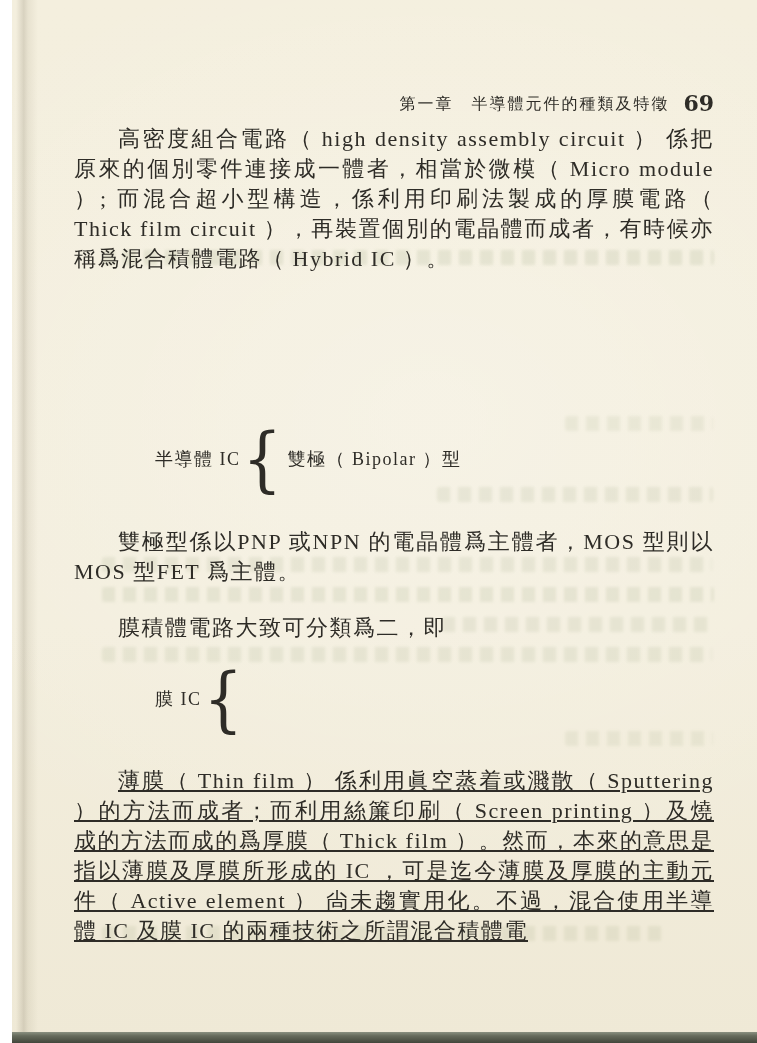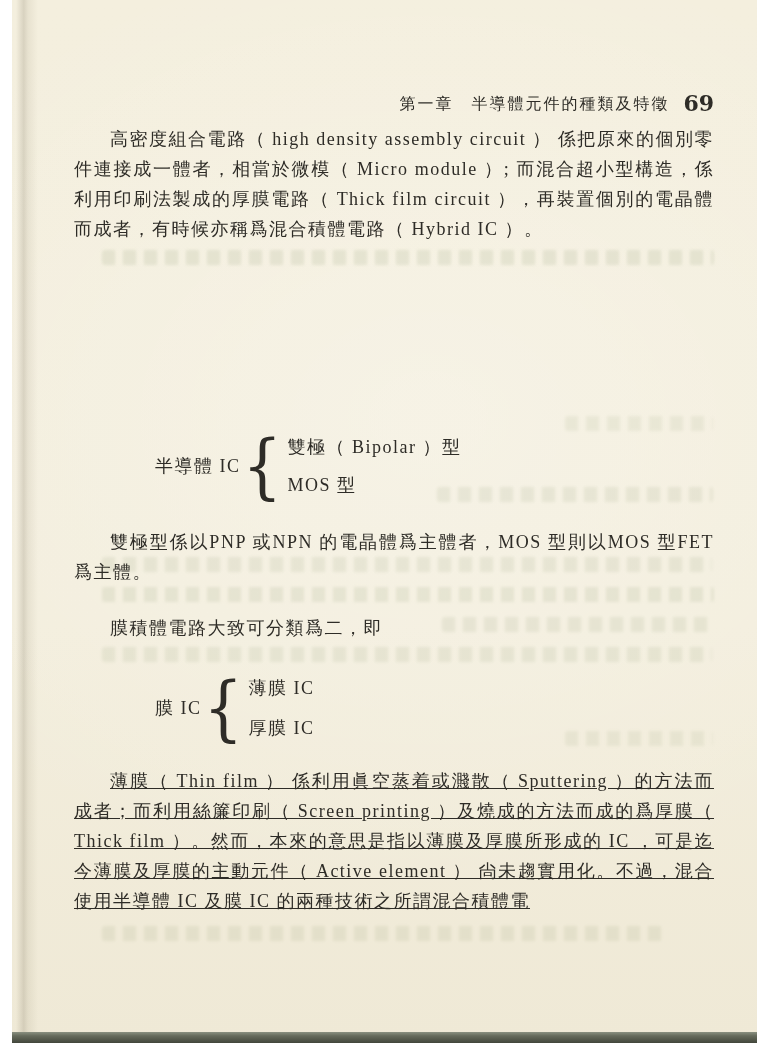--- a/index.html
+++ b/index.html
@@ -44,21 +44,21 @@
     white-space:nowrap;
   }
   .running-header .sep{display:inline-block;width:18px;}
   .pagenum{
     font-size:22px;font-weight:700;letter-spacing:0;
     font-family:"DejaVu Serif","Liberation Serif",serif;
     margin-left:14px;vertical-align:-2px;
   }
   .body{
     position:absolute;left:62px;width:640px;margin:0;
-    font-size:18px;line-height:30px;letter-spacing:1.5px;
+    font-size:22px;line-height:30px;letter-spacing:1.5px;
     text-align:justify;text-indent:2em;
   }
   .brace-group{
     position:absolute;display:flex;align-items:center;
     font-size:18px;letter-spacing:1.5px;
   }
   .bg-label{white-space:nowrap;}
   .brace{
     font-family:"DejaVu Serif",serif;
     font-size:62px;font-weight:400;line-height:1;
@@ -91,33 +91,28 @@
   </div>
 
   <p class="body" style="top:124px;">高密度組合電路（ high density  assembly  circuit ） 係把原來的個別零件連接成一體者，相當於微模（ Micro  module ）; 而混合超小型構造，係利用印刷法製成的厚膜電路（ Thick  film  circuit ），再裝置個別的電晶體而成者，有時候亦稱爲混合積體電路（ Hybrid  IC ）。</p>
 
 
   <div class="brace-group bg1" style="top:428px;left:143px;">
     <span class="bg-label">半導體 IC</span>
     <span class="brace">{</span>
     <span class="bg-items">
       <span>雙極（ Bipolar ）型</span>
-      <span>MOS 型</span>
     </span>
   </div>
 
   <p class="body" style="top:527px;">雙極型係以PNP 或NPN 的電晶體爲主體者，MOS 型則以MOS 型FET 爲主體。</p>
 
   <p class="body" style="top:613px;">膜積體電路大致可分類爲二，即</p>
 
   <div class="brace-group bg2" style="top:668px;left:143px;">
     <span class="bg-label">膜 IC</span>
     <span class="brace">{</span>
-    <span class="bg-items">
-      <span>薄膜 IC</span>
-      <span>厚膜 IC</span>
-    </span>
   </div>
 
   <p class="body" style="top:766px;text-decoration:underline;">薄膜（ Thin  film ） 係利用眞空蒸着或濺散（ Sputtering ）的方法而成者；而利用絲簾印刷（ Screen  printing ）及燒成的方法而成的爲厚膜（ Thick  film ）。然而，本來的意思是指以薄膜及厚膜所形成的 IC ，可是迄今薄膜及厚膜的主動元件（ Active  element ） 尙未趨實用化。不過，混合使用半導體 IC 及膜 IC 的兩種技術之所謂混合積體電</p>
 
   <div class="bottom-edge"></div>
 </div>
 
 </body></html>

